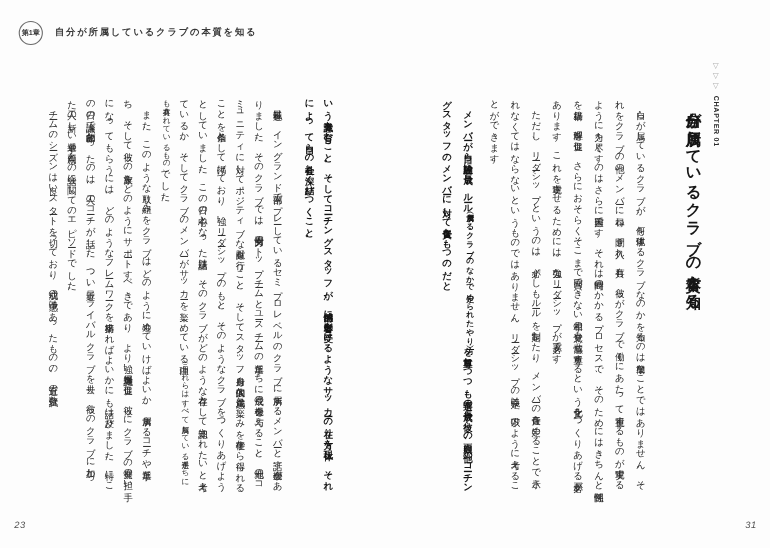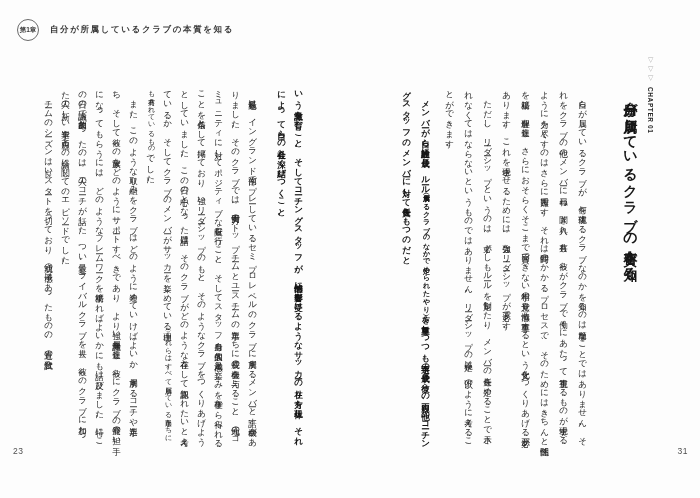--- a/index.html
+++ b/index.html
@@ -73,23 +73,23 @@
   .quote {
     font-family: "Liberation Sans", sans-serif;
     font-weight: 700; color: #141414;
   }
   #right-body .quote { margin-right: 4px; }   
   #left-body .after-quote { margin-right: 12px; } 
   .small { font-size: 7px; }
 
   
   .pagenum {
-    position: absolute; top: 446px;
+    position: absolute; top: 472px;
     font-family: "Liberation Sans", sans-serif;
-    font-size: 8.5px; color: #4f4f4f; letter-spacing: 0.5px;
+    font-size: 8.5px; color: #4f4f4f; letter-spacing: 0.5px; font-style: italic;
   }
   .pagenum.pn-left  { left: 13px; }
   .pagenum.pn-right { right: 12px; }
 </style>
 </head>
 <body>
 
 <div class="canvas">
 
   <div class="running-header">

